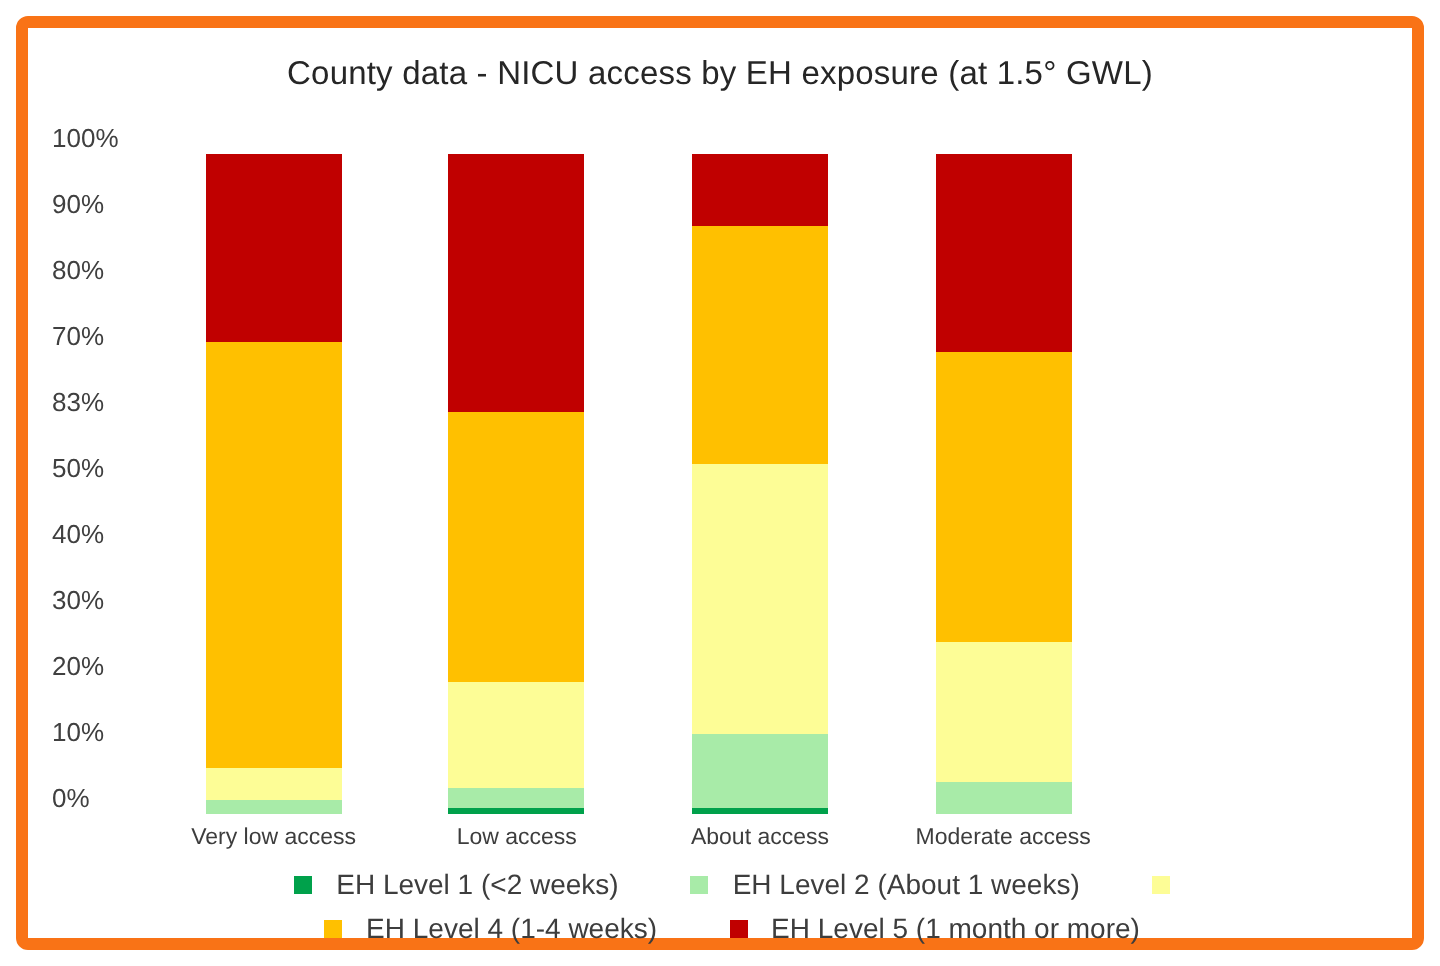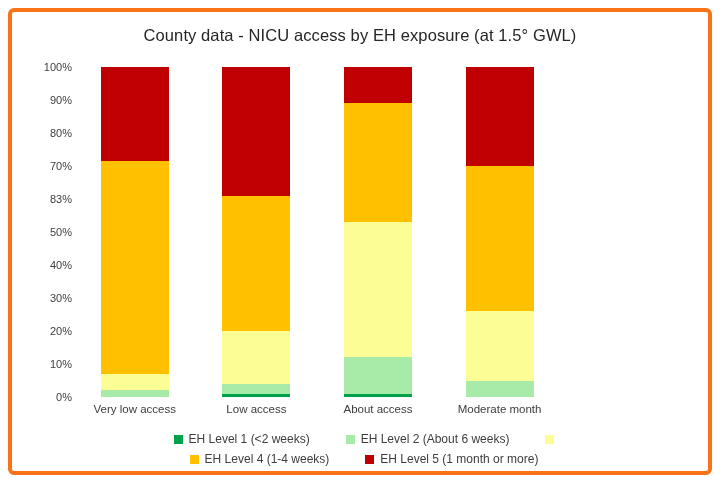--- a/index.html
+++ b/index.html
@@ -13,21 +13,21 @@
     font-family: "Liberation Sans", sans-serif;
     overflow: hidden;
   }
   #chart-card {
     position: absolute;
     left: 8px;
     top: 8px;
     width: 704px;
     height: 467px;
     background: #ffffff;
-    border: 4px solid #f97316;
+    border: 6px solid #f97316;
     border-radius: 6px;
     box-sizing: border-box;
   }
   #chart-title {
     position: absolute;
     left: 0;
     top: 14px;
     width: 100%;
     text-align: center;
     font-size: 16.5px;
@@ -47,37 +47,36 @@
     position: absolute;
     left: 12px;
     top: 47px;
     width: 48px;
     height: 338px;
   }
   .ytick {
     position: absolute;
     right: 0;
     width: 100%;
-    text-align: right;
-    font-size: 11px;
+    font-size: 13px;
     color: #404040;
     transform: translateY(-50%);
     white-space: nowrap;
   }
 
   #bars {
     position: absolute;
     left: 0;
     top: 8px;   
     width: 100%;
     height: 330px;
   }
   .bar-slot {
     position: absolute;
-    top: 0;
+    top: 8px;
     height: 330px;
   }
   .bar-stack {
     position: absolute;
     left: 50%;
     transform: translateX(-50%);
     bottom: 0;
     width: 68px;
   }
   .seg {
@@ -103,22 +102,22 @@
   .legend-row {
     display: flex;
     justify-content: center;
     align-items: center;
     gap: 36px;
     margin-bottom: 6px;
   }
   .legend-item {
     display: flex;
     align-items: center;
-    gap: 6px;
-    font-size: 12px;
+    gap: 12px;
+    font-size: 14px;
     color: #3d3d3d;
     white-space: nowrap;
     text-align: center;
   }
   .swatch {
     width: 9px;
     height: 9px;
     flex: 0 0 auto;
   }
 </style>
@@ -174,34 +173,34 @@
           </div>
           <div class="xlabel">About access</div>
         </div>
         <div class="bar-slot" style="left: 60%; width: 20%;">
           <div class="bar-stack">
             <span class="seg" style="height: 99px; background: rgb(192, 0, 0);"></span>
             <span class="seg" style="height: 145.2px; background: rgb(255, 192, 0);"></span>
             <span class="seg" style="height: 69.3px; background: rgb(253, 253, 150);"></span>
             <span class="seg" style="height: 16.5px; background: rgb(168, 235, 168);"></span>
           </div>
-          <div class="xlabel">Moderate month</div>
+          <div class="xlabel">Moderate access</div>
         </div>
       </div>
   </div>
 
   <div id="legend">
     <div class="legend-row">
         <div class="legend-item">
           <span class="swatch" style="background: rgb(0, 161, 75);"></span>
           <span>EH Level 1 (&lt;2 weeks)</span>
         </div>
         <div class="legend-item">
           <span class="swatch" style="background: rgb(168, 235, 168);"></span>
-          <span>EH Level 2 (About 6 weeks)</span>
+          <span>EH Level 2 (About 1 weeks)</span>
         </div>
         <div class="legend-item">
           <span class="swatch" style="background: rgb(253, 253, 150);"></span>
         </div>
       </div>
     <div class="legend-row">
         <div class="legend-item">
           <span class="swatch" style="background: rgb(255, 192, 0);"></span>
           <span>EH Level 4 (1-4 weeks)</span>
         </div>

